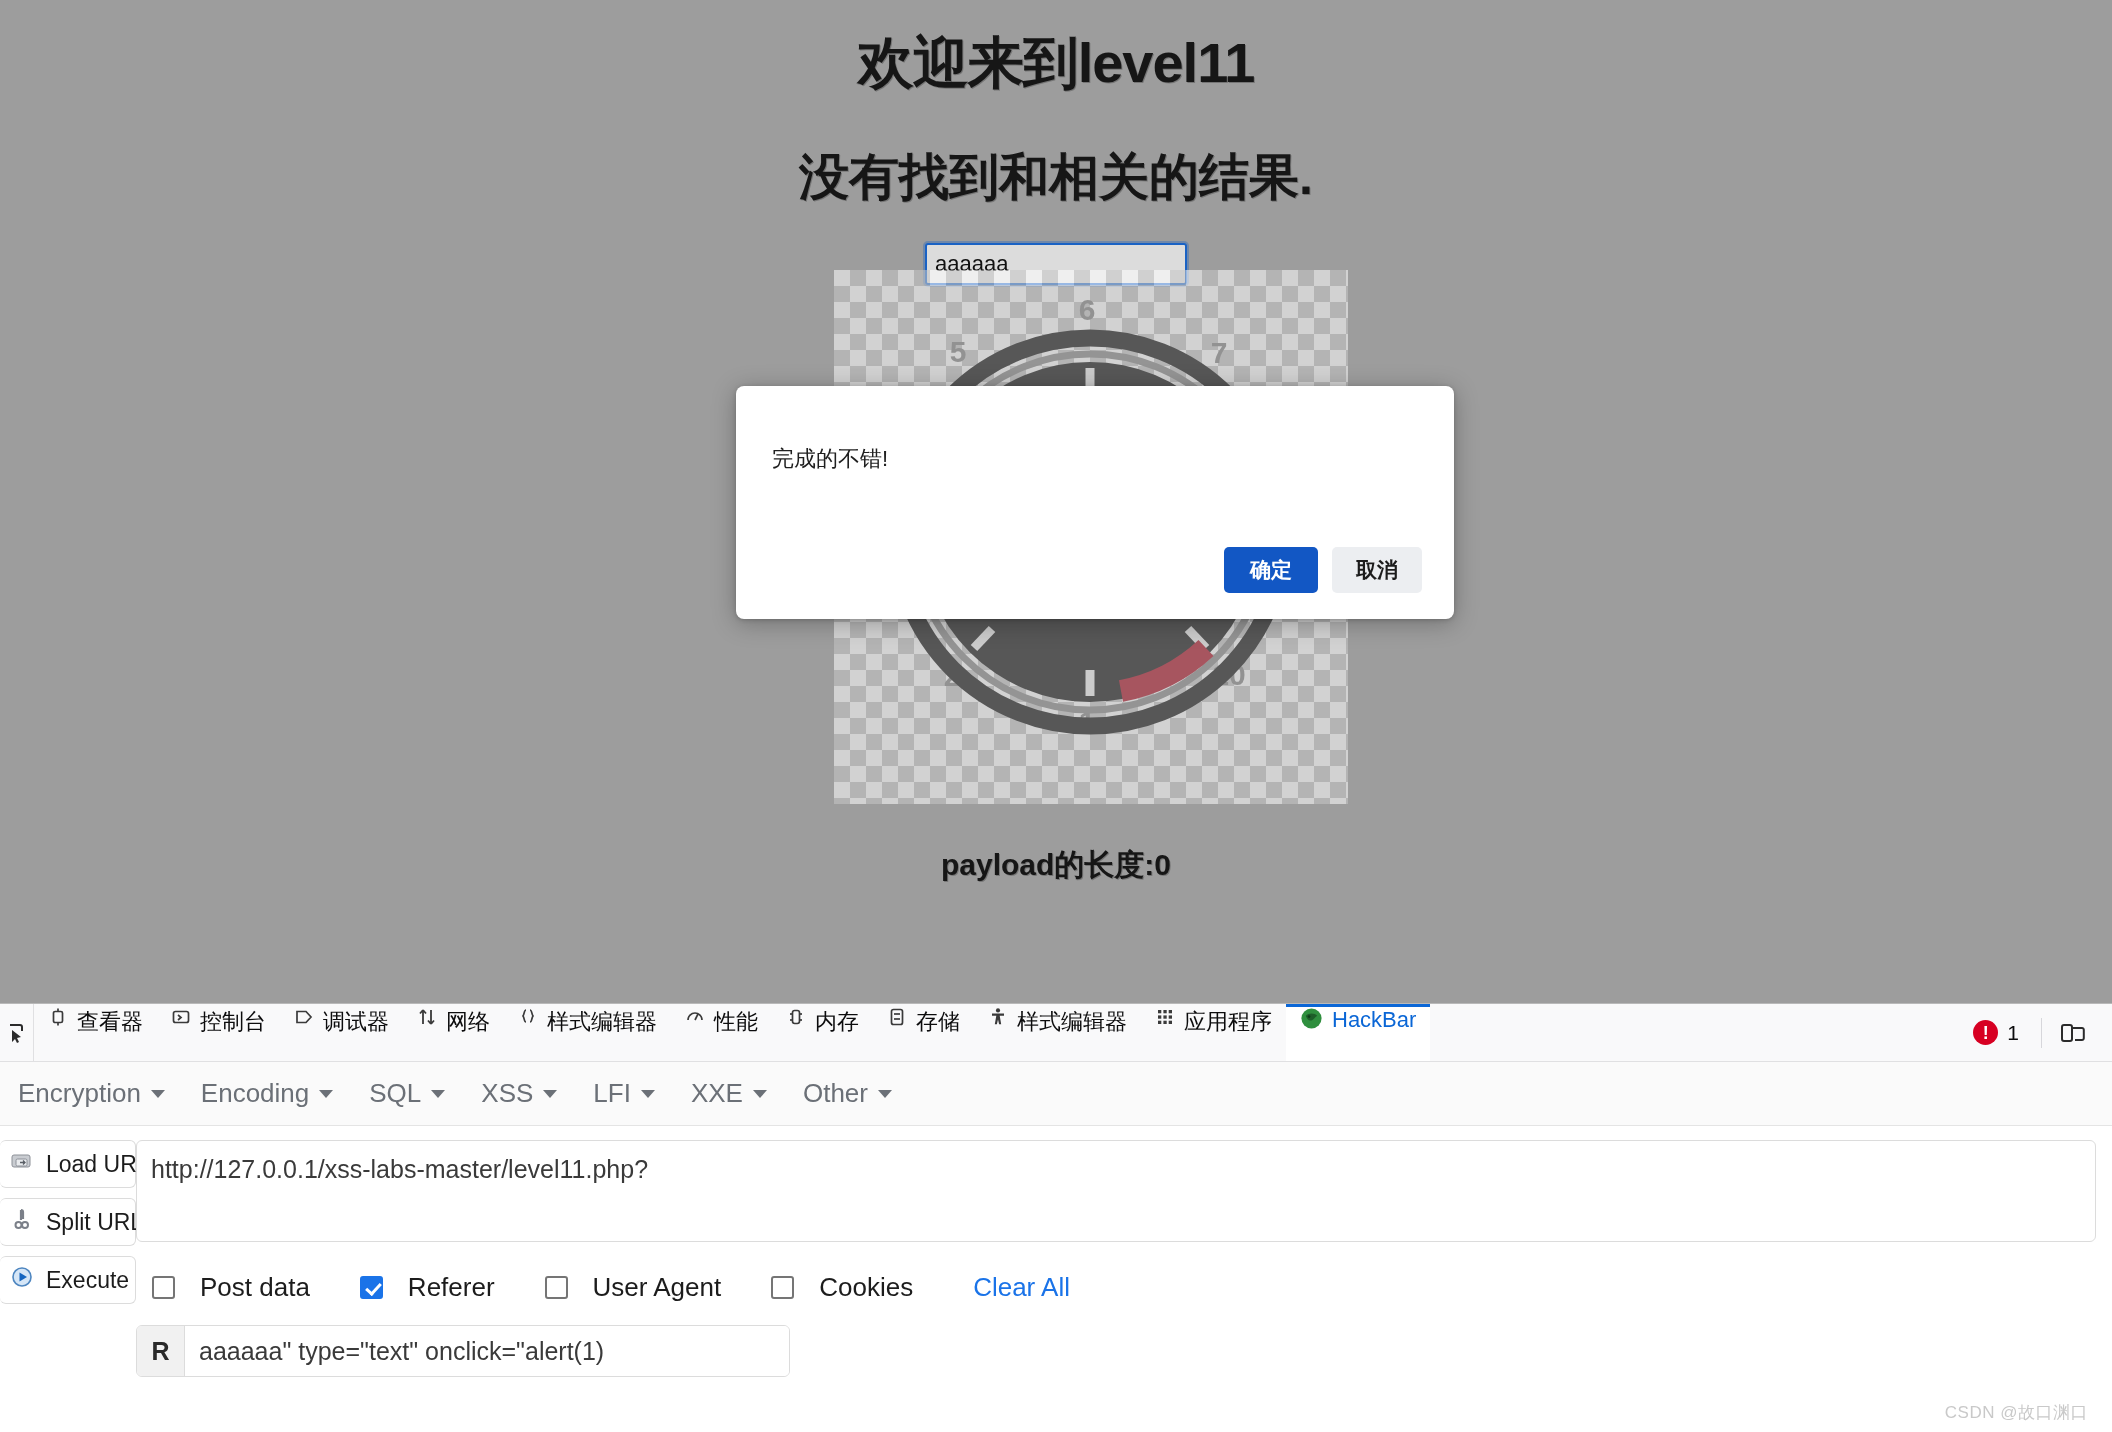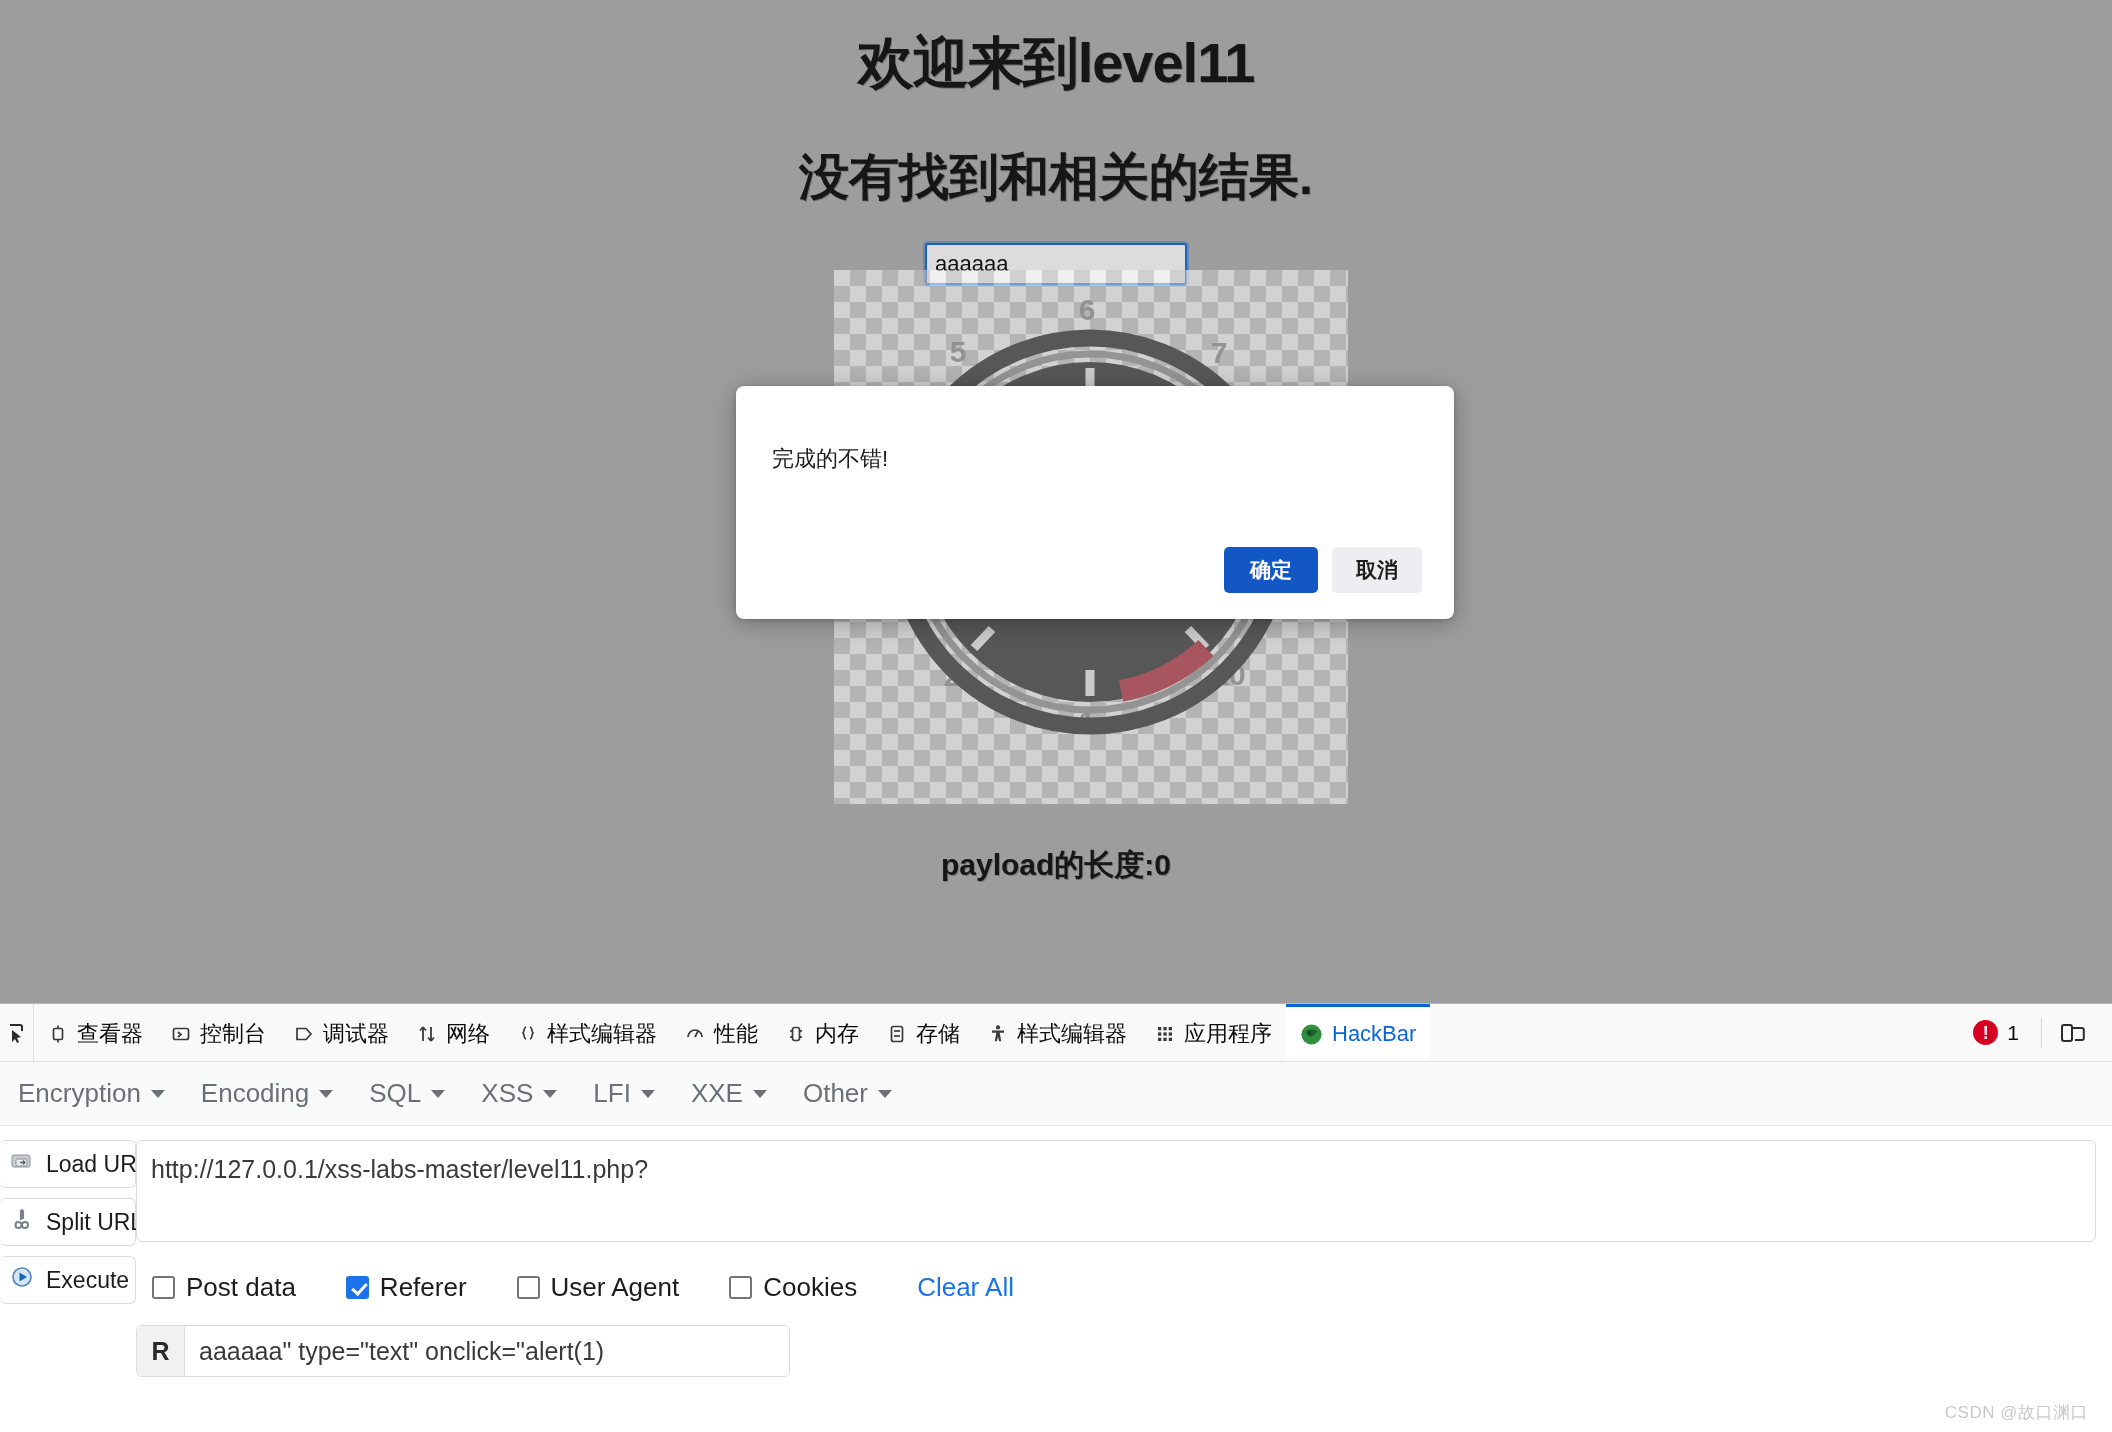--- a/index.html
+++ b/index.html
@@ -127,21 +127,21 @@
     border-bottom: 1px solid #e0e0e2;
     font-size: 0;
   }
   .dt-picker {
     display: flex; align-items: center; justify-content: center;
     width: 34px; flex: 0 0 34px;
     border-right: 1px solid #e0e0e2;
   }
   .dt-tabs { display: flex; align-items: stretch; flex: 1 1 auto; }
   .dt-tab {
-    display: flex; align-items: center; gap: 9px;
+    display: flex; gap: 9px;
     padding: 0 14px;
     font-size: 22px; color: #0c0c0d;
     cursor: pointer;
     border-top: 3px solid transparent;
     white-space: nowrap;
   }
   .dt-tab.active {
     color: #0a66d6;
     border-top-color: #0a66d6;
     background: #fff;
@@ -220,21 +220,21 @@
     background: #fff;
     line-height: 1.3;
   }
   .opts-row {
     display: flex; align-items: center;
     gap: 0;
     margin-top: 26px;
     padding-left: 4px;
   }
   .opt {
-    display: flex; align-items: center; gap: 11px;
+    display: flex; align-items: center; gap: 25px;
     margin-right: 38px;
     font-size: 26px; color: #1c1c1c;
     cursor: pointer;
     padding-left: 12px;
   }
   .cb {
     width: 23px; height: 23px;
     border: 2px solid #757575;
     border-radius: 3px;
     background: #fff;

